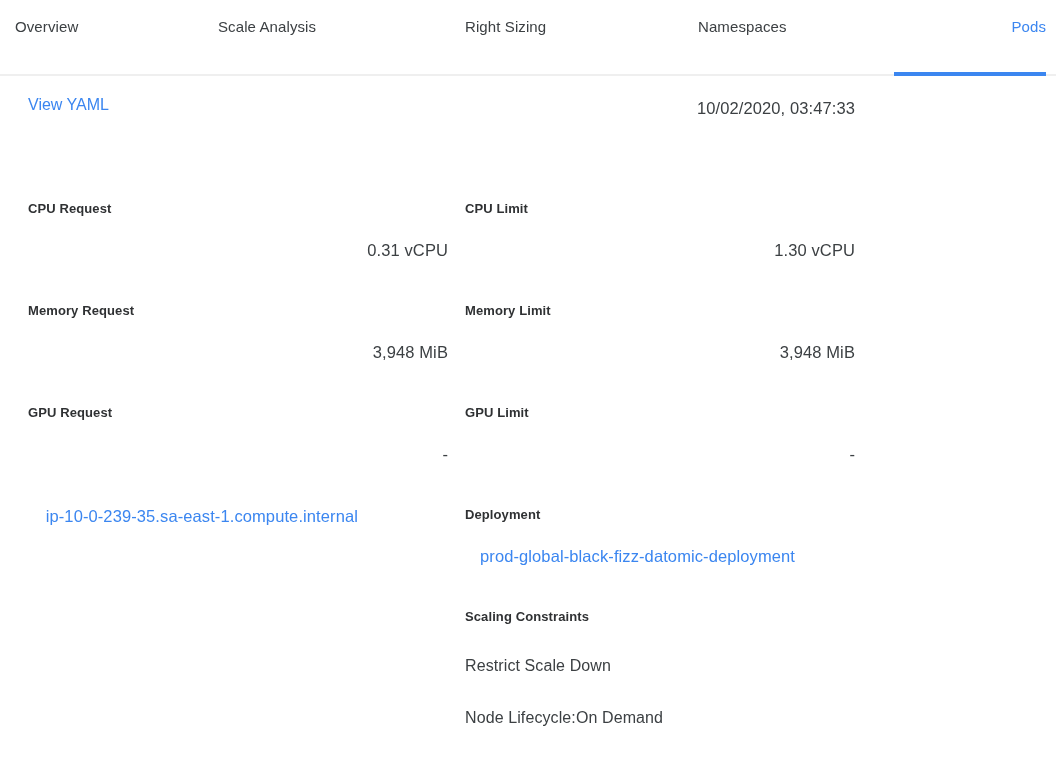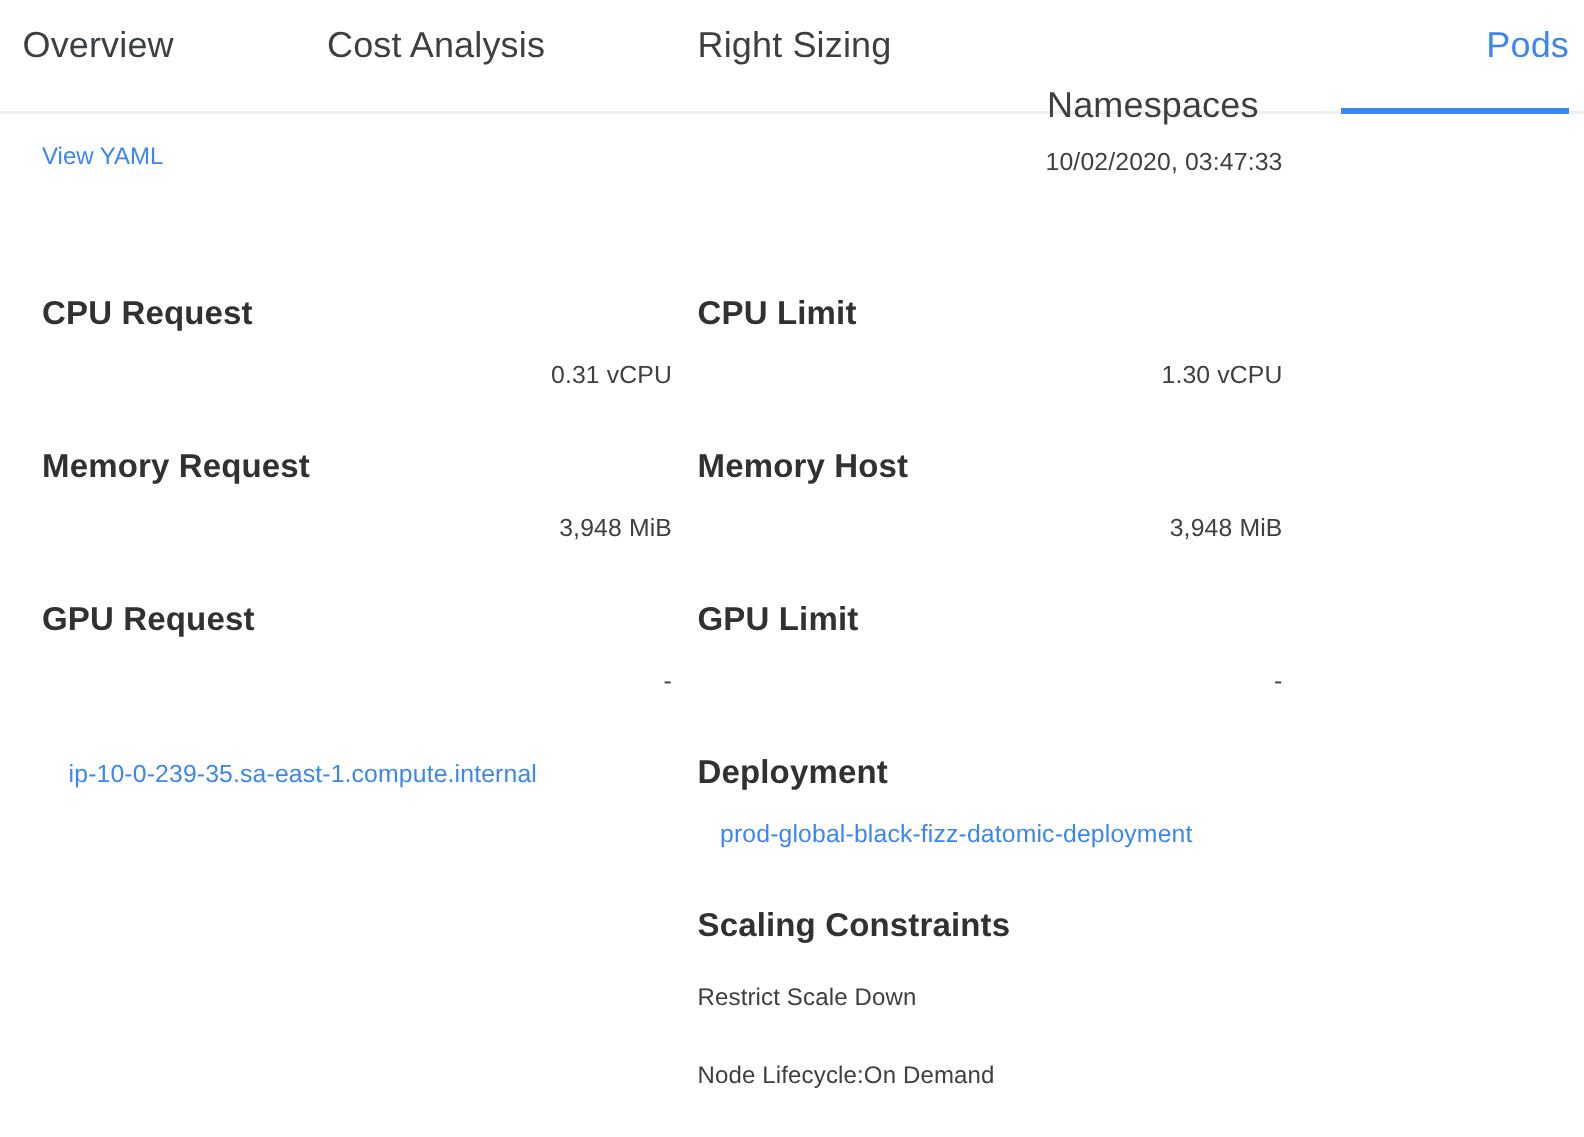--- a/index.html
+++ b/index.html
@@ -26,34 +26,34 @@
   }
   .tabs {
     display: flex;
     align-items: flex-start;
     height: 100%;
     padding-left: 15px;
     box-sizing: border-box;
   }
   .tab {
     position: relative;
-    font-size: 24px;
+    font-size: 15px;
     line-height: 1;
     color: #3c4043;
     padding-top: 19px;
     height: 100%;
     box-sizing: border-box;
     white-space: nowrap;
     cursor: pointer;
     letter-spacing: 0.1px;
   }
   .tab-0 { margin-right: 0; width: 203px; }
   .tab-1 { width: 247px; }
   .tab-2 { width: 233px; }
-  .tab-3 { width: 196px; margin-top: 40px; }
+  .tab-3 { width: 196px; }
   .tab-4 { width: 152px; text-align: right; }
 
   .tab.active {
     color: #3b86f0;
   }
   .tab.active .tab-underline {
     position: absolute;
     left: 0;
     right: 0;
     bottom: -2px;
@@ -71,21 +71,21 @@
     position: absolute;
     top: 20px;
   }
   .col-left  { left: 28px;  width: 420px; }
   .col-right { left: 465px; width: 390px; }
 
   .field {
     margin-bottom: 0;
   }
   .field-label {
-    font-size: 22px;
+    font-size: 13px;
     font-weight: bold;
     color: #2f3133;
     line-height: 22px;
     letter-spacing: 0.1px;
   }
   .field-value {
     font-size: 16.5px;
     font-weight: normal;
     color: #3c4043;
     line-height: 24px;
@@ -124,21 +124,21 @@
 </head>
 <body>
 
 <div class="tabbar">
   <div class="tabs">
     <div class="tab tab-0">
       <span>Overview</span>
       
     </div>
     <div class="tab tab-1">
-      <span>Cost Analysis</span>
+      <span>Scale Analysis</span>
       
     </div>
     <div class="tab tab-2">
       <span>Right Sizing</span>
       
     </div>
     <div class="tab tab-3">
       <span>Namespaces</span>
       
     </div>
@@ -185,21 +185,21 @@
     <div class="slot-lead">
       <div class="field-value">10/02/2020, 03:47:33</div>
     </div>
 
     <div class="slot field">
       <div class="field-label">CPU Limit</div>
       <div class="field-value">1.30 vCPU</div>
     </div>
 
     <div class="slot field">
-      <div class="field-label">Memory Host</div>
+      <div class="field-label">Memory Limit</div>
       <div class="field-value">3,948 MiB</div>
     </div>
 
     <div class="slot field">
       <div class="field-label">GPU Limit</div>
       <div class="field-value">-</div>
     </div>
 
     <div class="slot field">
       <div class="field-label">Deployment</div>

